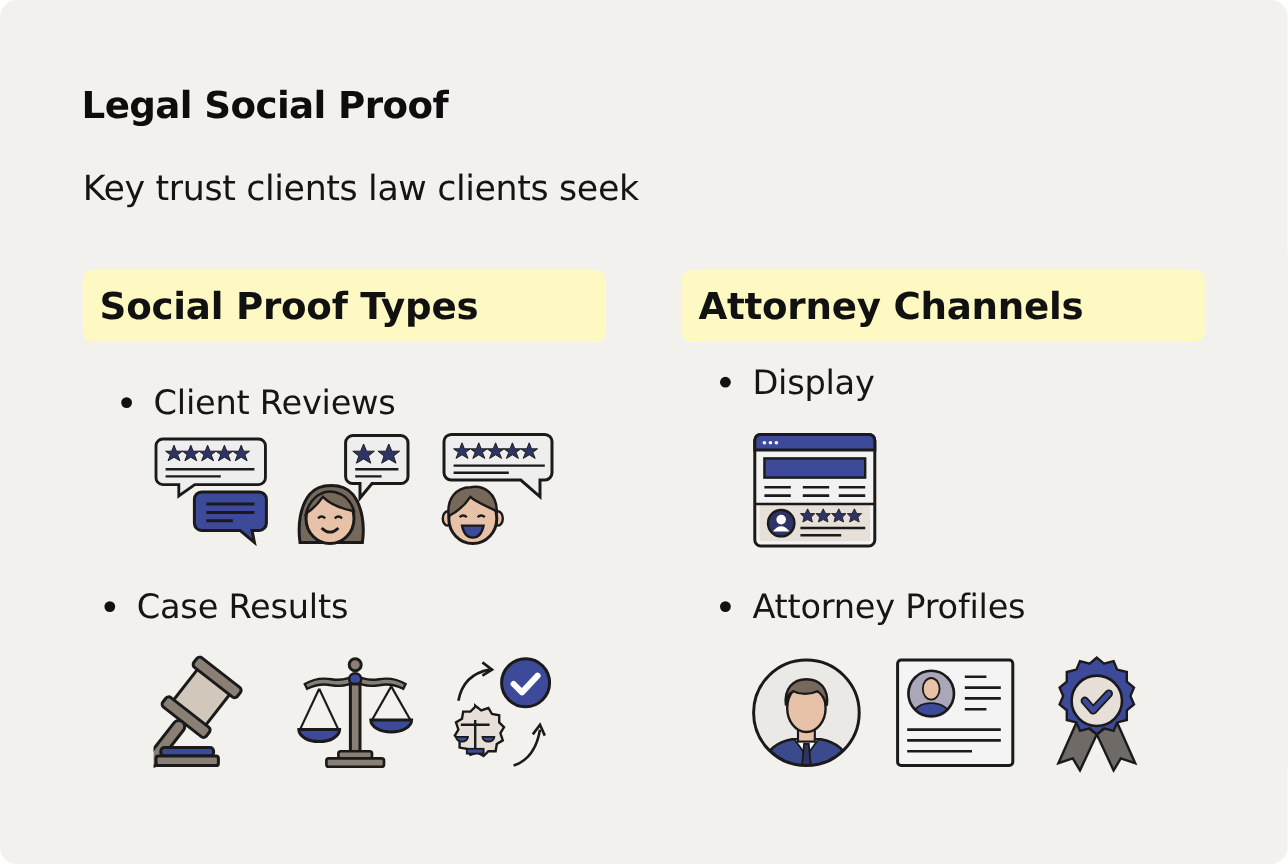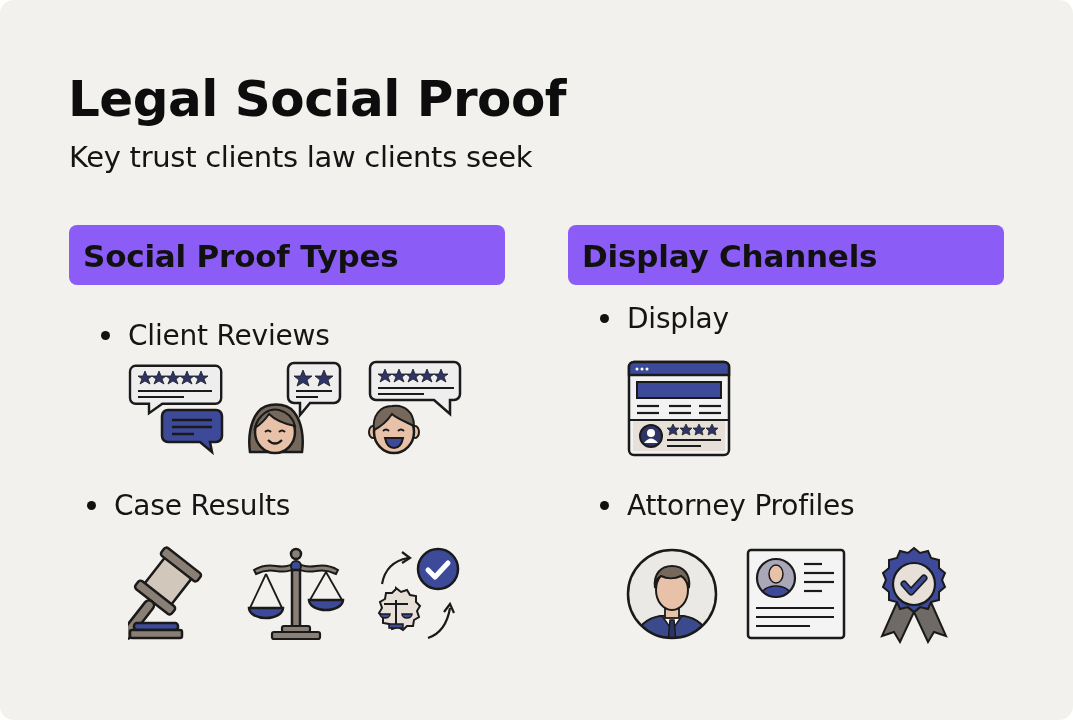--- a/index.html
+++ b/index.html
@@ -4,29 +4,29 @@
 <style>
   * { box-sizing: border-box; margin: 0; padding: 0; }
   html, body { width: 1073px; height: 720px; background: #ffffff; overflow: hidden; }
   body { font-family: "DejaVu Sans", "Liberation Sans", sans-serif; color: #111111; }
   .card {
     position: absolute; left: 0; top: 0; width: 1073px; height: 720px;
     background: #f2f1ee; border-radius: 14px;
   }
   .title {
     position: absolute; left: 68px; top: 70px;
-    font-size: 50px; font-weight: bold; letter-spacing: -0.5px; color: #0d0d0d;
+    font-size: 31px; font-weight: bold; letter-spacing: -0.5px; color: #0d0d0d;
   }
   .subtitle {
     position: absolute; left: 69px; top: 140px;
     font-size: 29px; font-weight: normal; color: #141414; letter-spacing: -0.3px;
   }
   .col-head {
     position: absolute; top: 225px; height: 60px;
-    background: #8b5cf6; border-radius: 8px;
+    background: #fef9c3; border-radius: 8px;
     font-size: 31px; font-weight: bold; color: #111; letter-spacing: -0.2px;
     padding-left: 14px; line-height: 62px;
   }
   .col-head.left { left: 69px; width: 436px; }
   .col-head.right { left: 568px; width: 436px; }
   .bullet {
     position: absolute; font-size: 28px; color: #151515; letter-spacing: -0.2px;
     display: flex; align-items: center;
   }
   .bullet .dot {
@@ -154,21 +154,21 @@
       <path d="M62 26 l7 7 l13 -14" stroke="#ffffff" stroke-width="5" fill="none" stroke-linecap="round" stroke-linejoin="round"></path>
       <path d="M30 44 l5 4 l6 -2 l3 5 l6 1 l0 6 l4 4 l-3 5 l2 6 l-5 3 l-1 6 l-6 0 l-4 4 l-5 -3 l-6 2 l-3 -5 l-6 -1 l0 -6 l-4 -4 l3 -5 l-2 -6 l5 -3 l1 -6 l6 0 l4 -4z" fill="#e6e0d9" stroke="#1a1a1a" stroke-width="2"></path>
       <line x1="30" y1="56" x2="30" y2="80" stroke="#1a1a1a" stroke-width="2"></line>
       <line x1="18" y1="60" x2="42" y2="60" stroke="#1a1a1a" stroke-width="2"></line>
       <path d="M14 70 h10 a5 4 0 0 1 -10 0z" fill="#3d4a9a" stroke="#1a1a1a" stroke-width="1.5"></path>
       <path d="M36 70 h10 a5 4 0 0 1 -10 0z" fill="#3d4a9a" stroke="#1a1a1a" stroke-width="1.5"></path>
       <rect x="23" y="80" width="14" height="4" fill="#3d4a9a" stroke="#1a1a1a" stroke-width="1.5"></rect>
     </svg>
   </div>
 
-  <div class="col-head right">Display Channels</div>
+  <div class="col-head right">Attorney Channels</div>
 
   <div class="bullet" style="left:600px; top:302px;">
     <span class="dot"></span>
     <span>Display</span>
   </div>
 
   <div class="icon" style="left:627px; top:360px;">
     <svg width="104" height="98" viewBox="0 0 104 98">
       <rect x="2" y="2" width="100" height="93" rx="5" fill="#f2f2f2" stroke="#1a1a1a" stroke-width="2.5"></rect>
       <path d="M2 7 a5 5 0 0 1 5 -5 h90 a5 5 0 0 1 5 5 v8 H2z" fill="#3d4a9a" stroke="#1a1a1a" stroke-width="2.5"></path>

